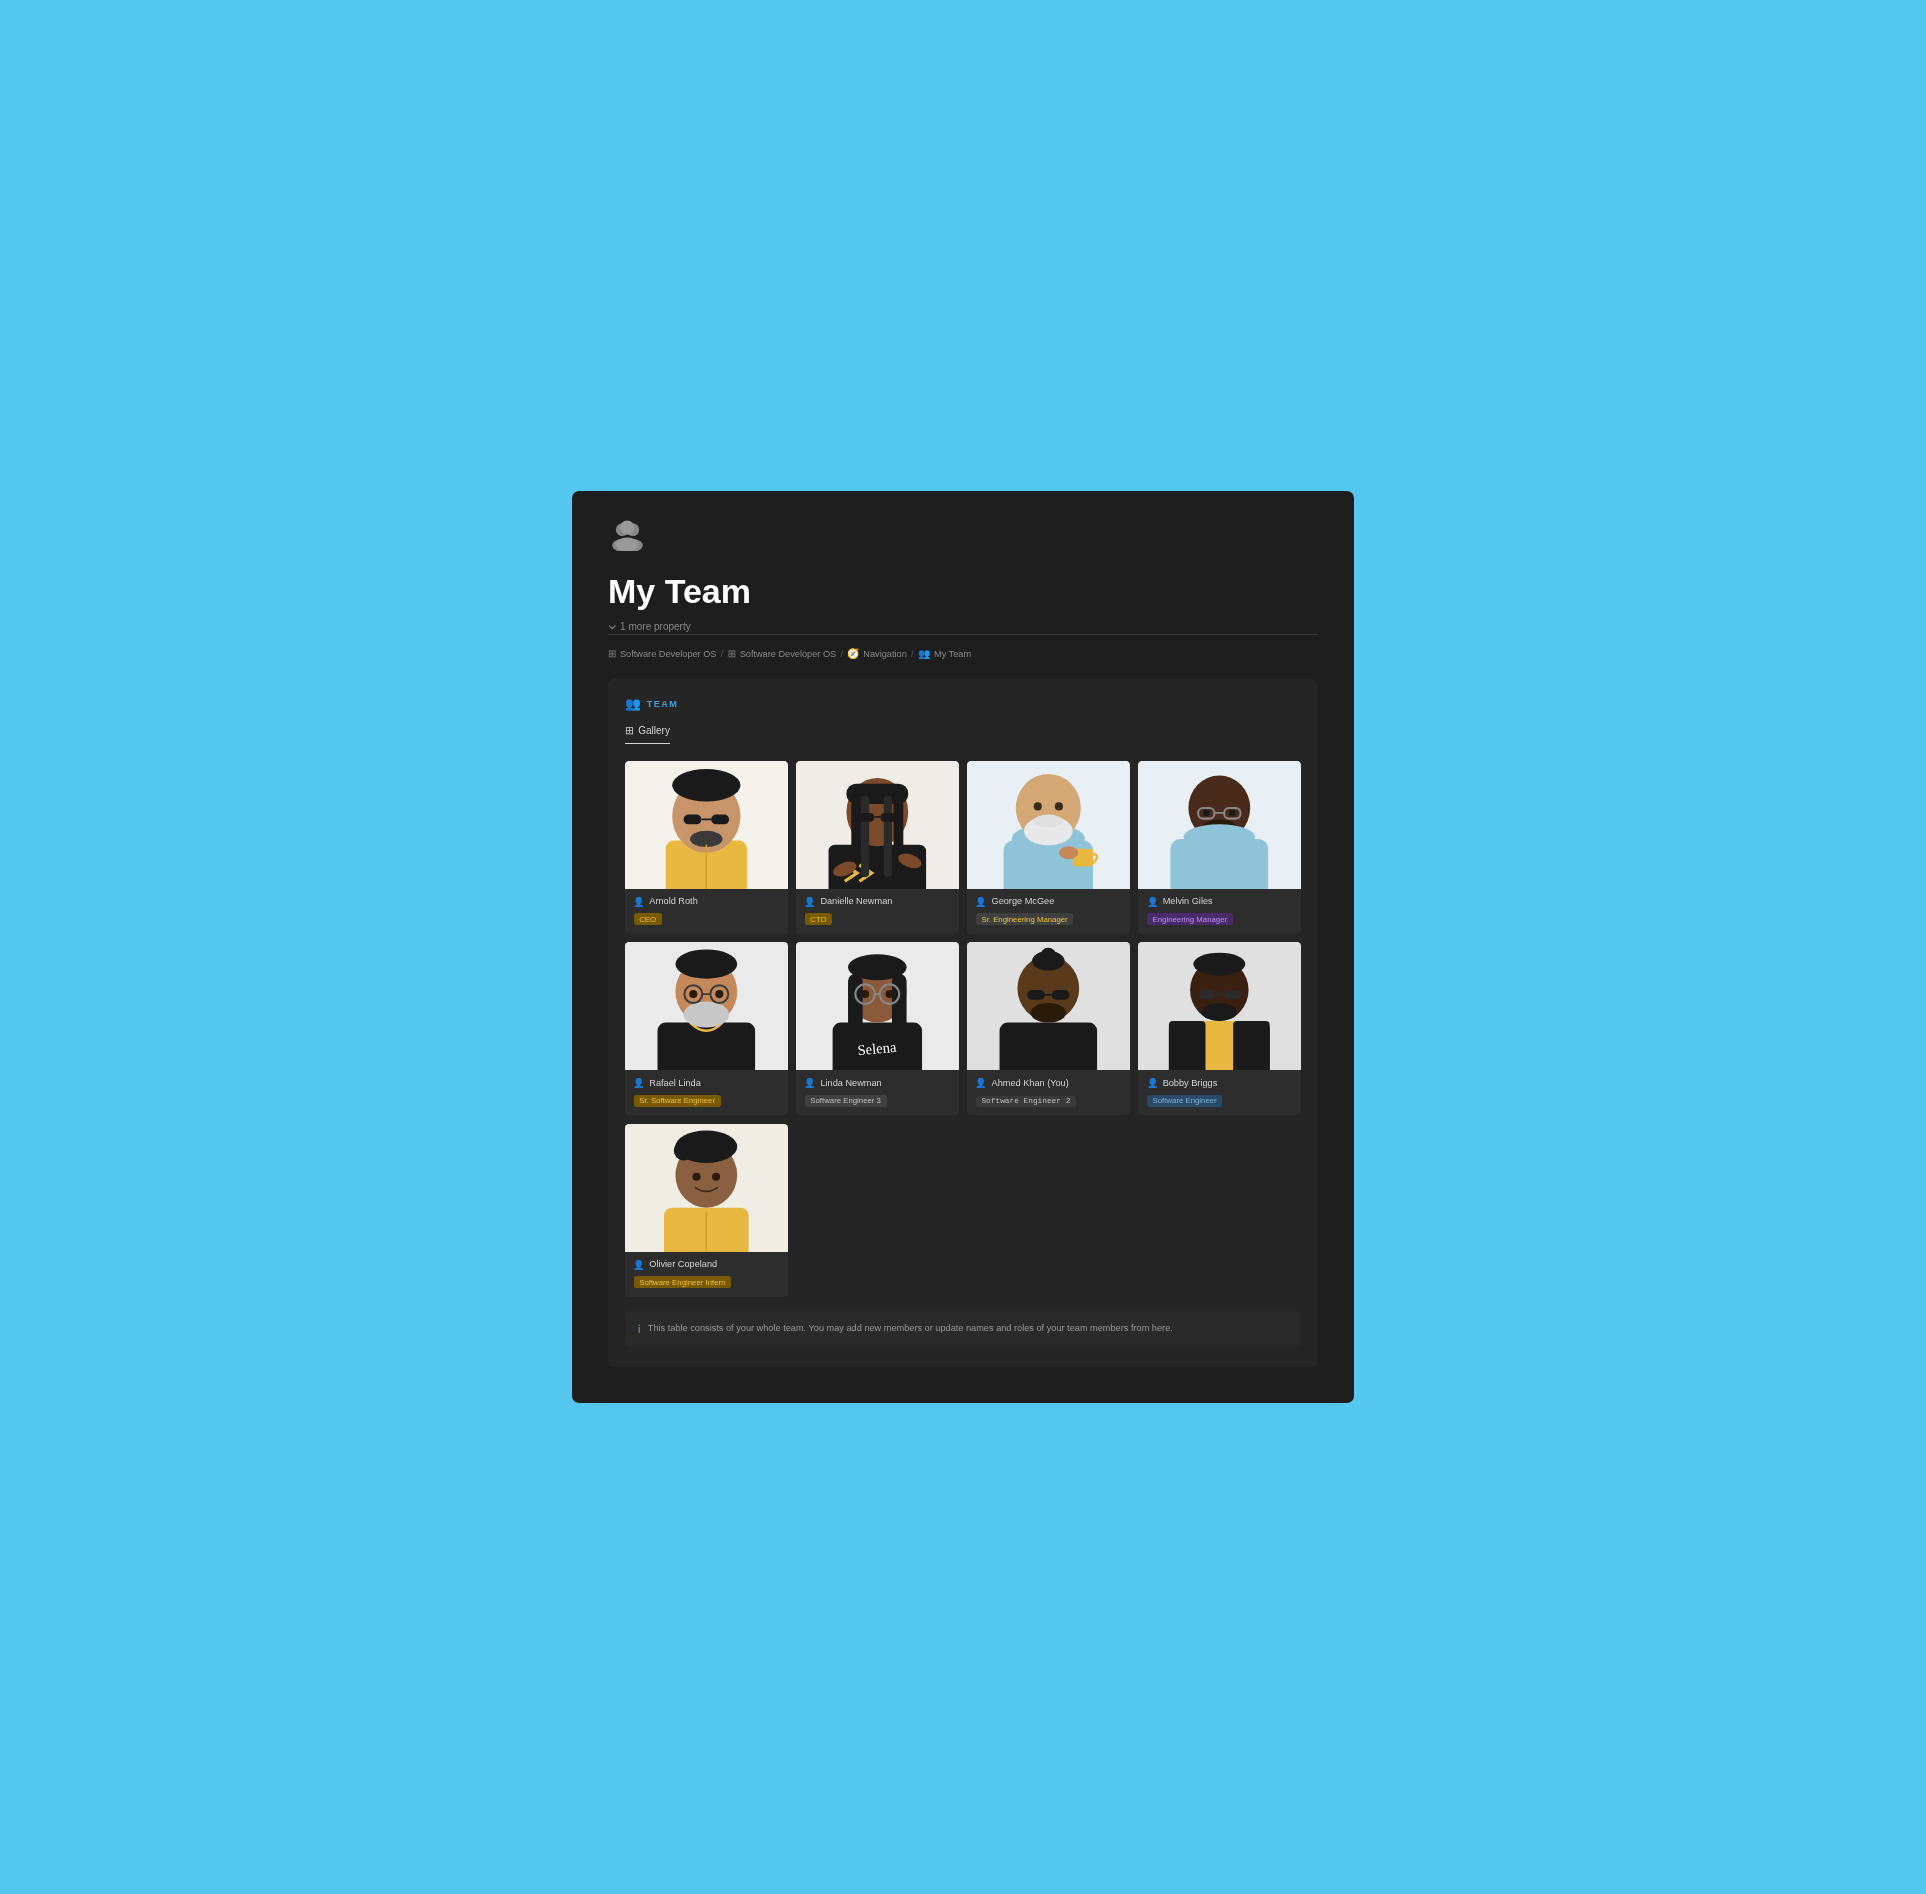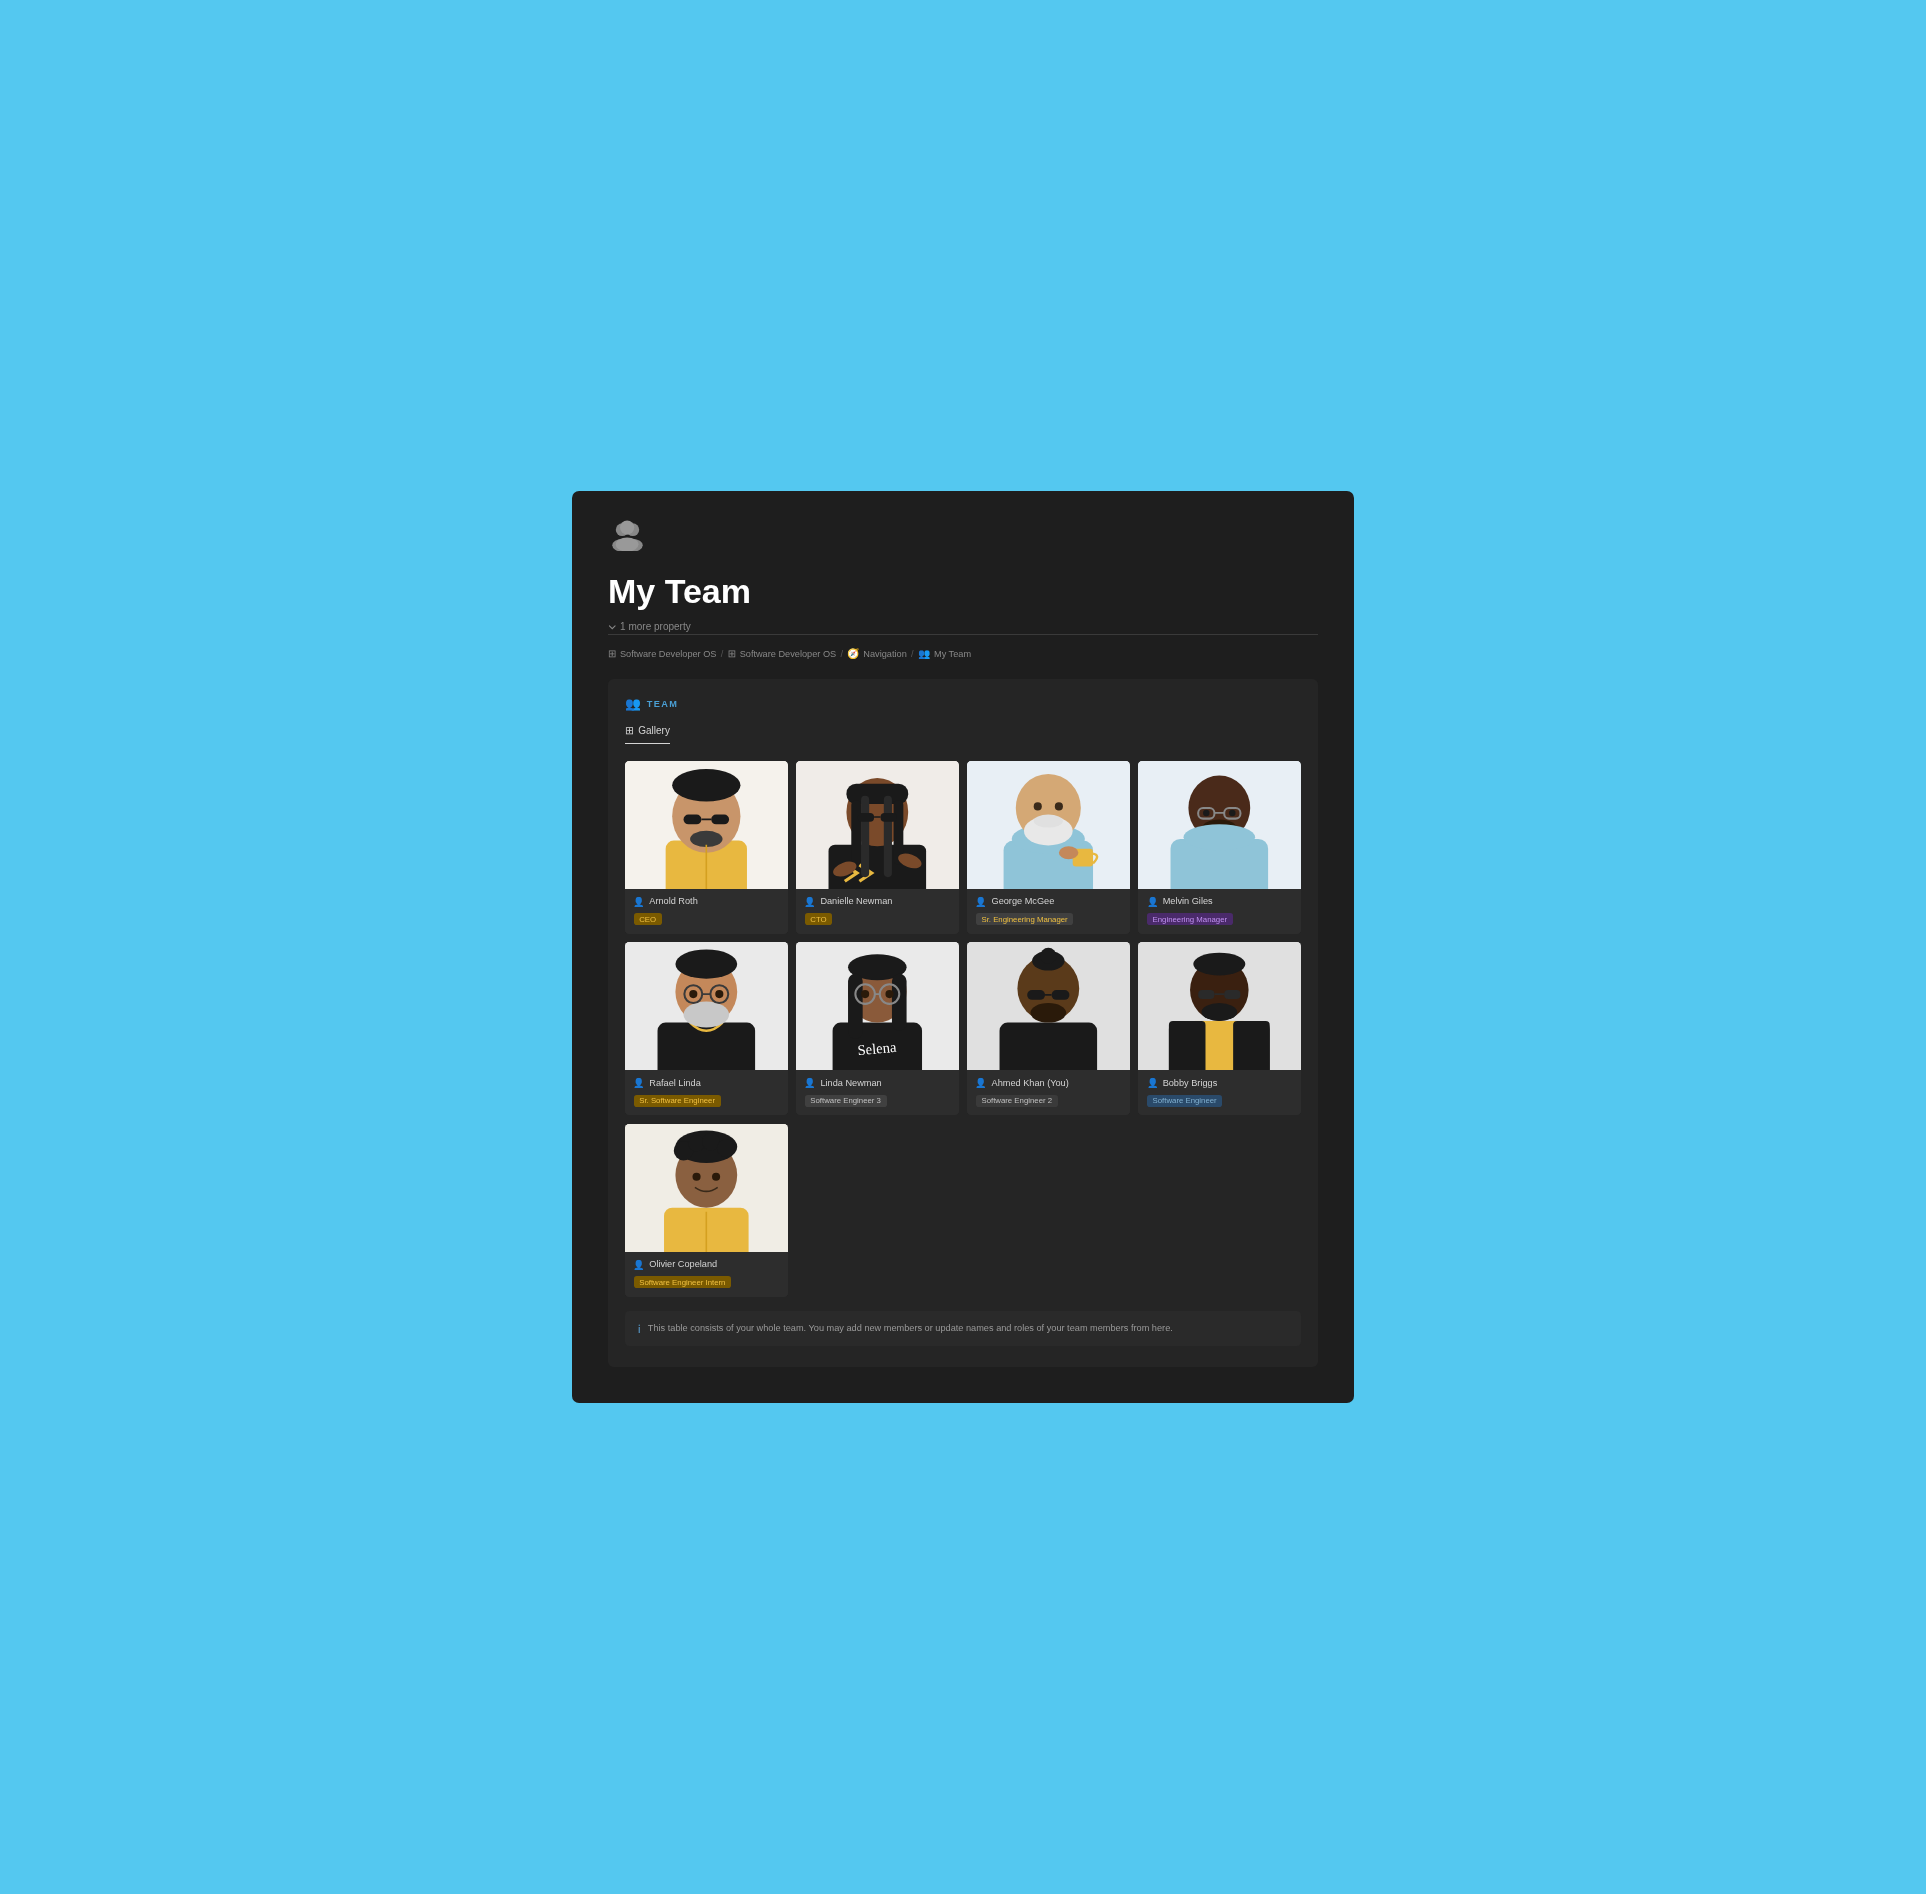--- a/index.html
+++ b/index.html
@@ -149,21 +149,21 @@
       border-radius: 2.8px;
       font-size: 7.8px;
       font-weight: 500;
     }
     .badge-ceo { background: #7a5a00; color: #f0c040; }
     .badge-cto { background: #7a5a00; color: #f0c040; }
     .badge-sr-eng { background: #404040; color: #f0c040; }
     .badge-eng-mgr { background: #4a2a6a; color: #c090f0; }
     .badge-sr-sw-eng { background: #7a5a00; color: #f0c040; text-align: right; }
     .badge-sw-eng3 { background: #404040; color: #c0c0c0; }
-    .badge-sw-eng2 { background: #3a3a3a; color: #c0c0c0; }
+    .badge-sw-eng2 { background: #3a3a3a; color: #c0c0c0; font-family: Liberation Mono, monospace; }
     .badge-sw-eng { background: #2a4a6a; color: #80b0d0; }
     .badge-intern { background: #7a5a00; color: #f0c040; }
     .footer-info {
       display: flex;
       align-items: center;
       gap: 7.1px;
       background: #2a2a2a;
       border-radius: 4.3px;
       padding: 10px 12.8px;
       margin-top: 14.2px;

